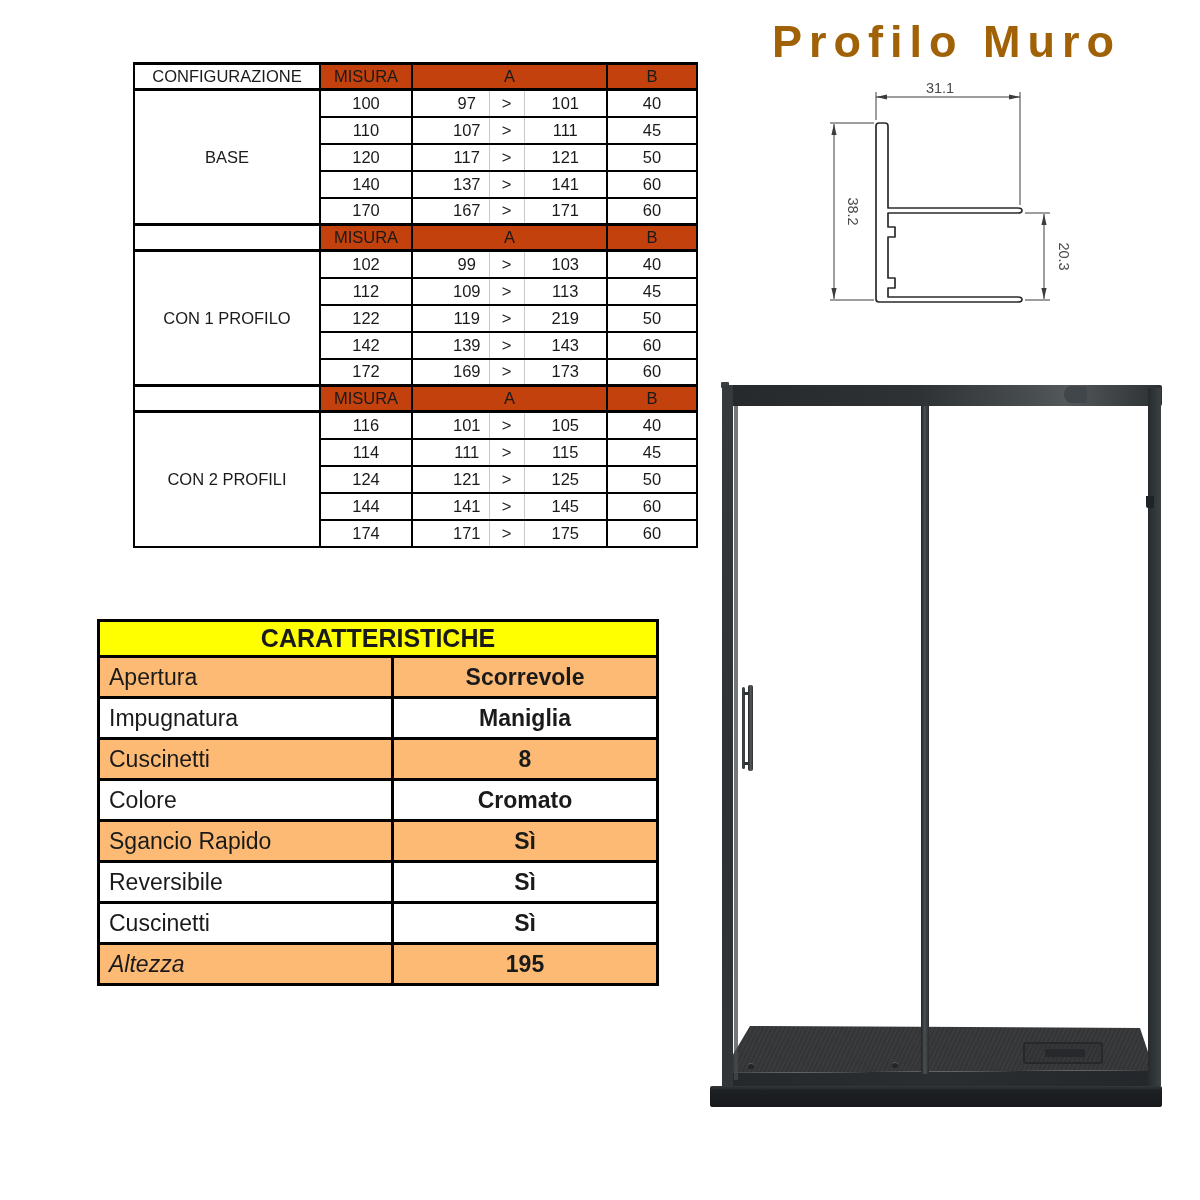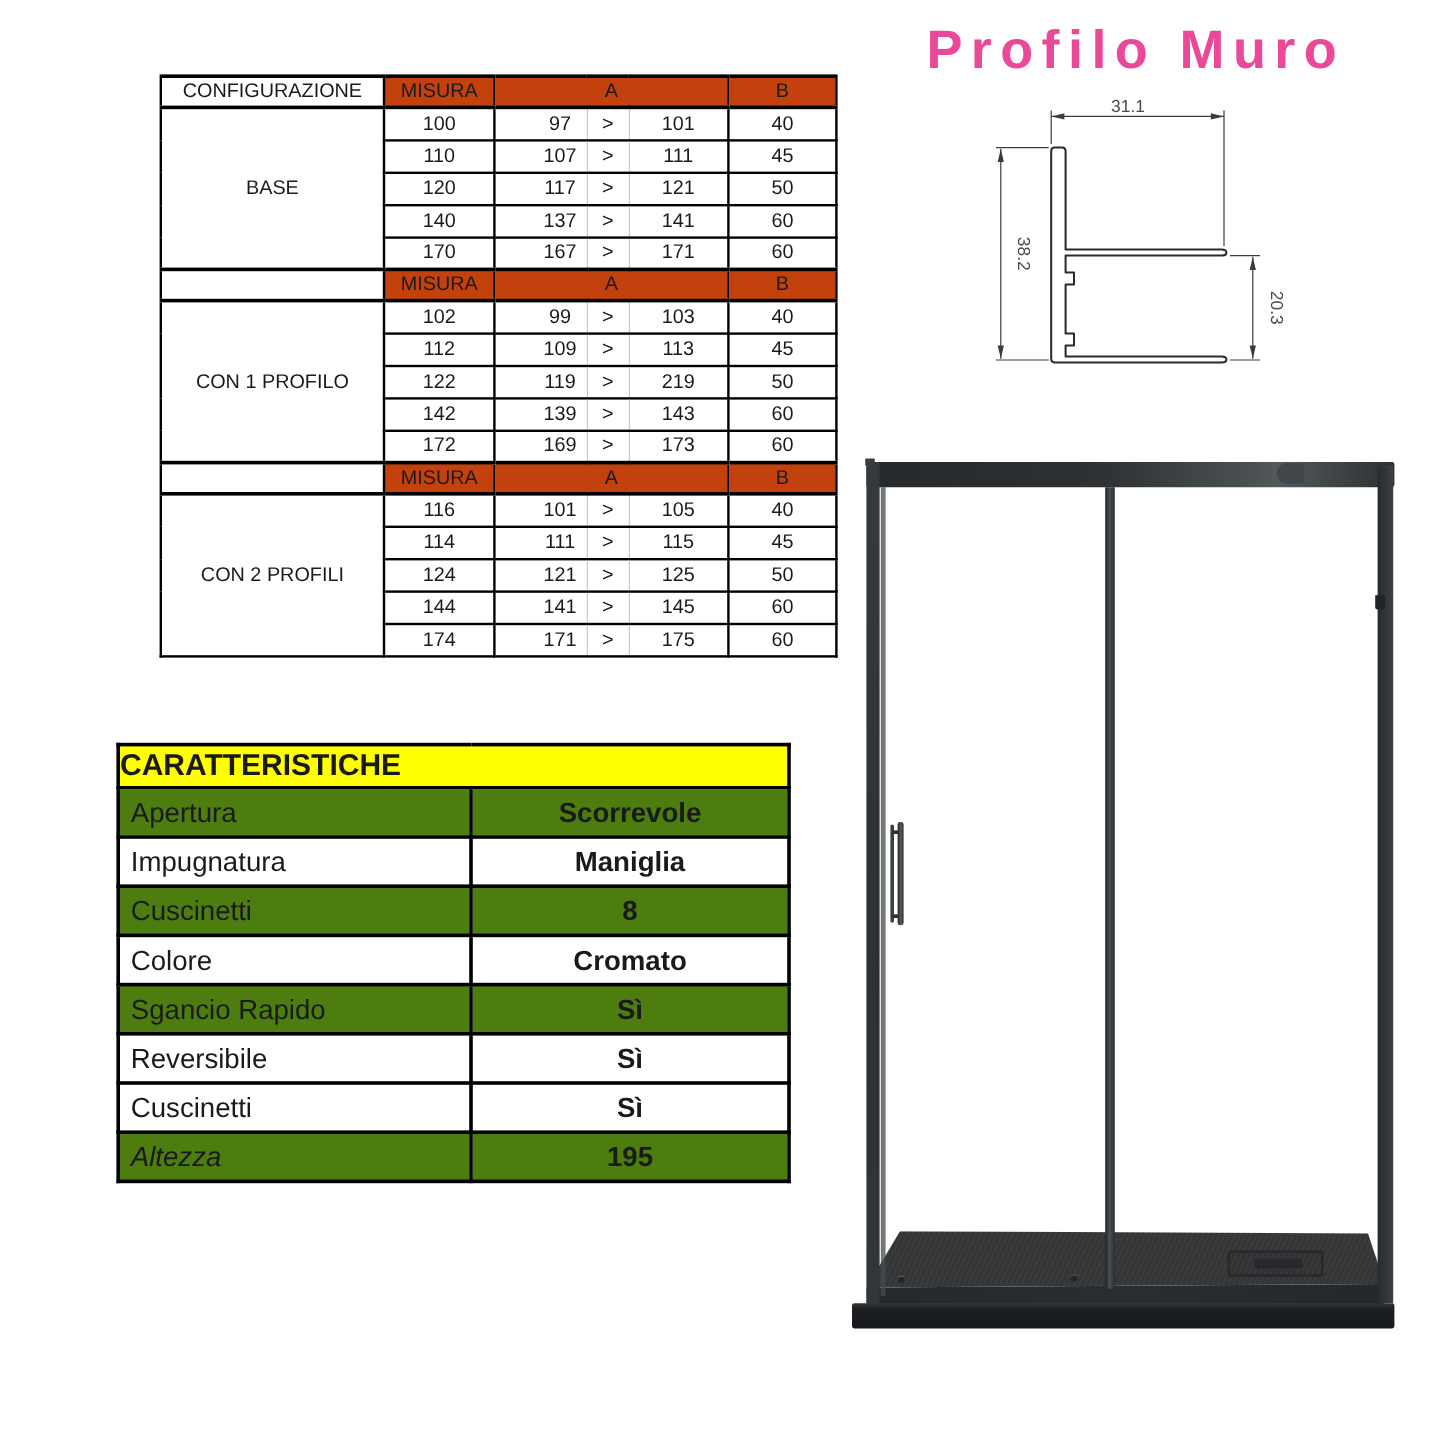--- a/index.html
+++ b/index.html
@@ -15,30 +15,30 @@
   #size-table tr.hdr td { border-top-width:3px; border-bottom-width:3px; height:26px; }
   #size-table td.amin { border-right:1px solid #c9c9c9;padding-left:32px; }
   #size-table td.arrow { border-left:1px solid #c9c9c9; border-right:1px solid #c9c9c9; }
   #size-table td.amax { border-left:1px solid #c9c9c9; }
 
   
   #carat-table { position:absolute; left:97px; top:619px; }
   #carat-table table { border-collapse:collapse; table-layout:fixed; }
   #carat-table td { border:3px solid #000; background:#fff; font-size:23px;
                     height:41px; vertical-align:middle; overflow:hidden; }
-  #carat-table td.hdr { background:#ffff00; font-weight:bold; text-align:left;
+  #carat-table td.hdr { background:#ffff00; font-weight:bold; text-align:center;
                         font-size:25px; height:36px; }
   #carat-table td.lbl { text-align:left; padding-left:9px; }
   #carat-table td.val { text-align:center; font-weight:bold; }
-  #carat-table tr.gray td { background:#4d7c0f; }
+  #carat-table tr.gray td { background:#fdba74; }
   #carat-table tr.it td.lbl { font-style:italic; }
 
   
   #profile-title { position:absolute; left:772px; top:16px; font-size:45px;
-                   font-weight:bold; letter-spacing:7px; color:#ec4899; white-space:nowrap; }
+                   font-weight:bold; letter-spacing:7px; color:#a16207; white-space:nowrap; }
   #profile-svg { position:absolute; left:790px; top:78px; }
   #profile-svg text { font-family:"Liberation Sans", sans-serif; font-size:14.5px; fill:#4a4a4a; }
 
   
   #shower { position:absolute; left:700px; top:370px; width:472px; height:760px; }
   #shower .p { position:absolute; }
   .top-bar   { left:22px; top:15px; width:440px; height:21px; border-radius:2px;
                background:linear-gradient(90deg,#26292c 0%,#2e3235 45%,#4a4f52 72%,#53585b 78%,#2c3033 100%); }
   .top-cap   { left:21px; top:12px; width:8px; height:6px; background:#3a3f42; border-radius:1px; }
   .roller-bump { left:364px; top:16px; width:23px; height:17px; background:#41464a;

